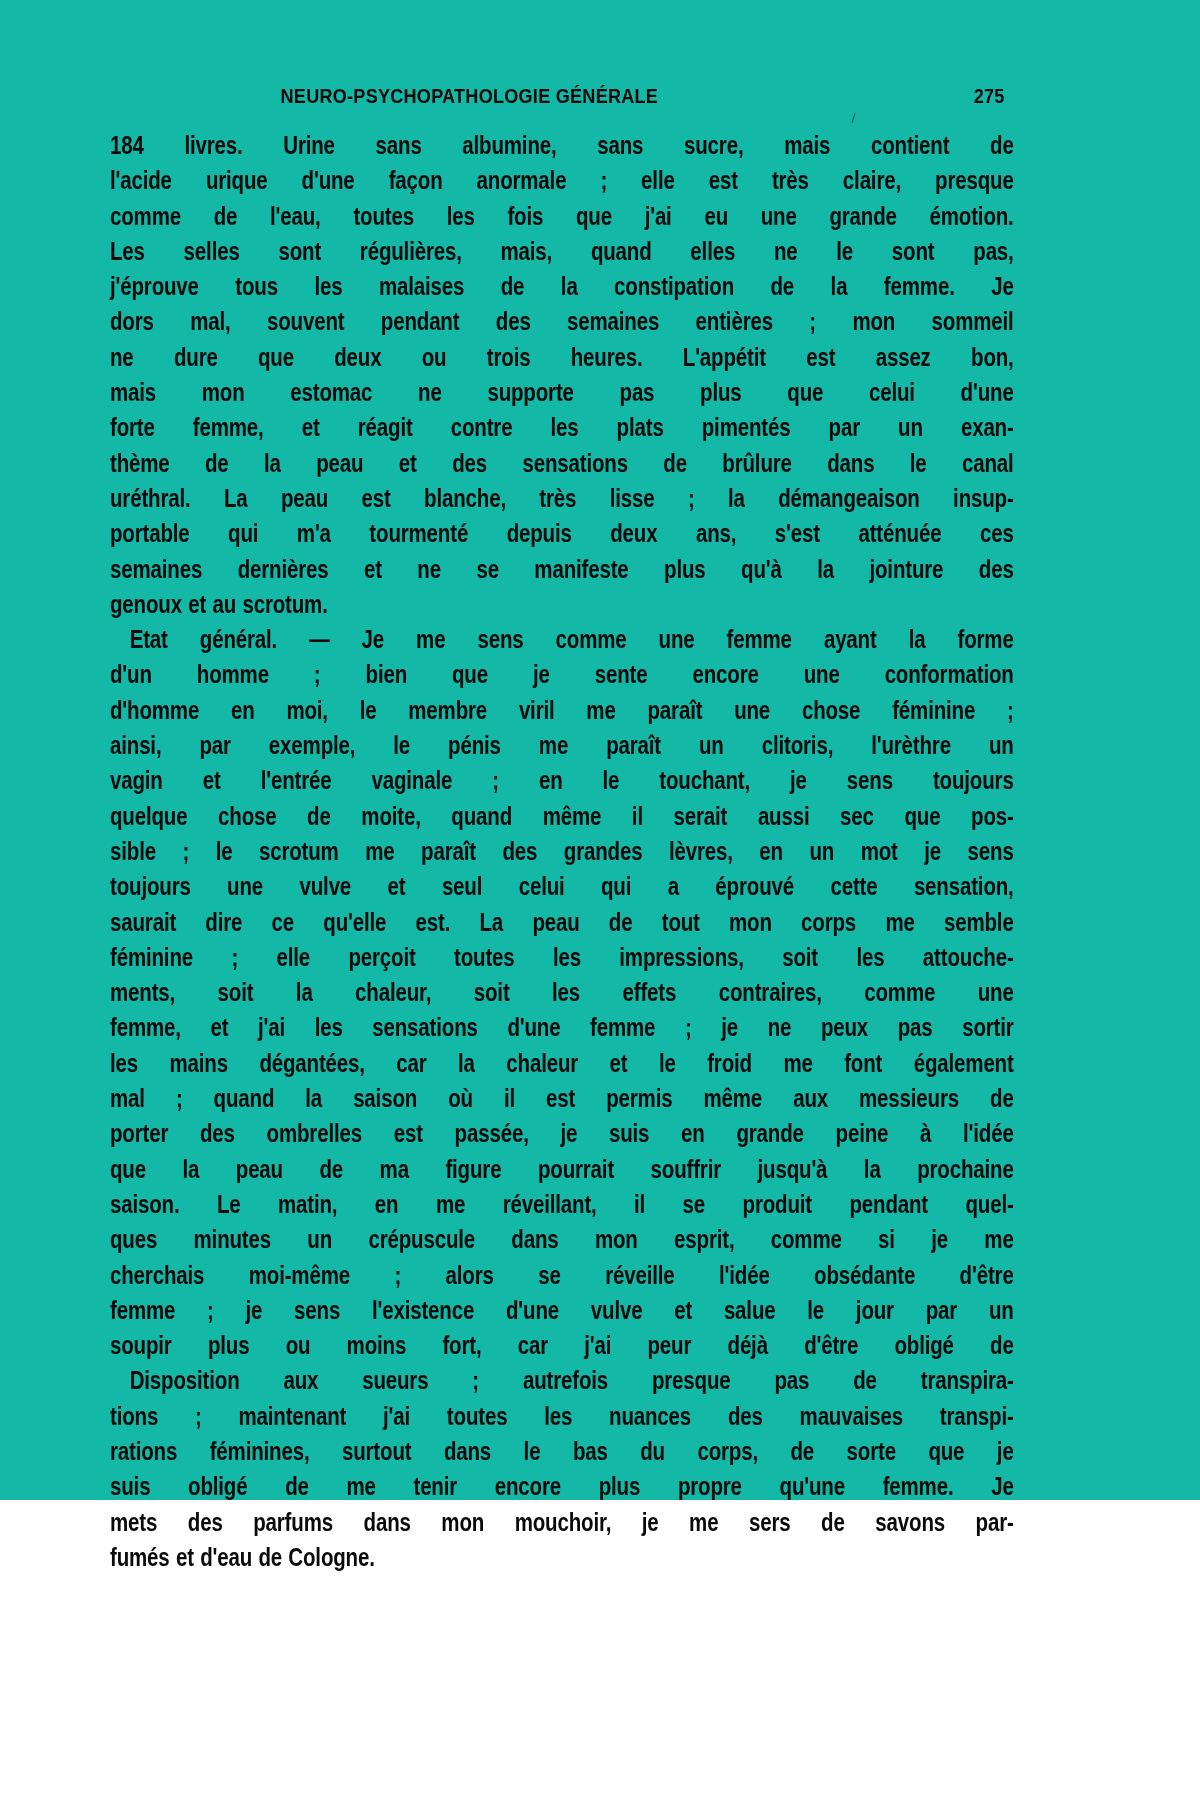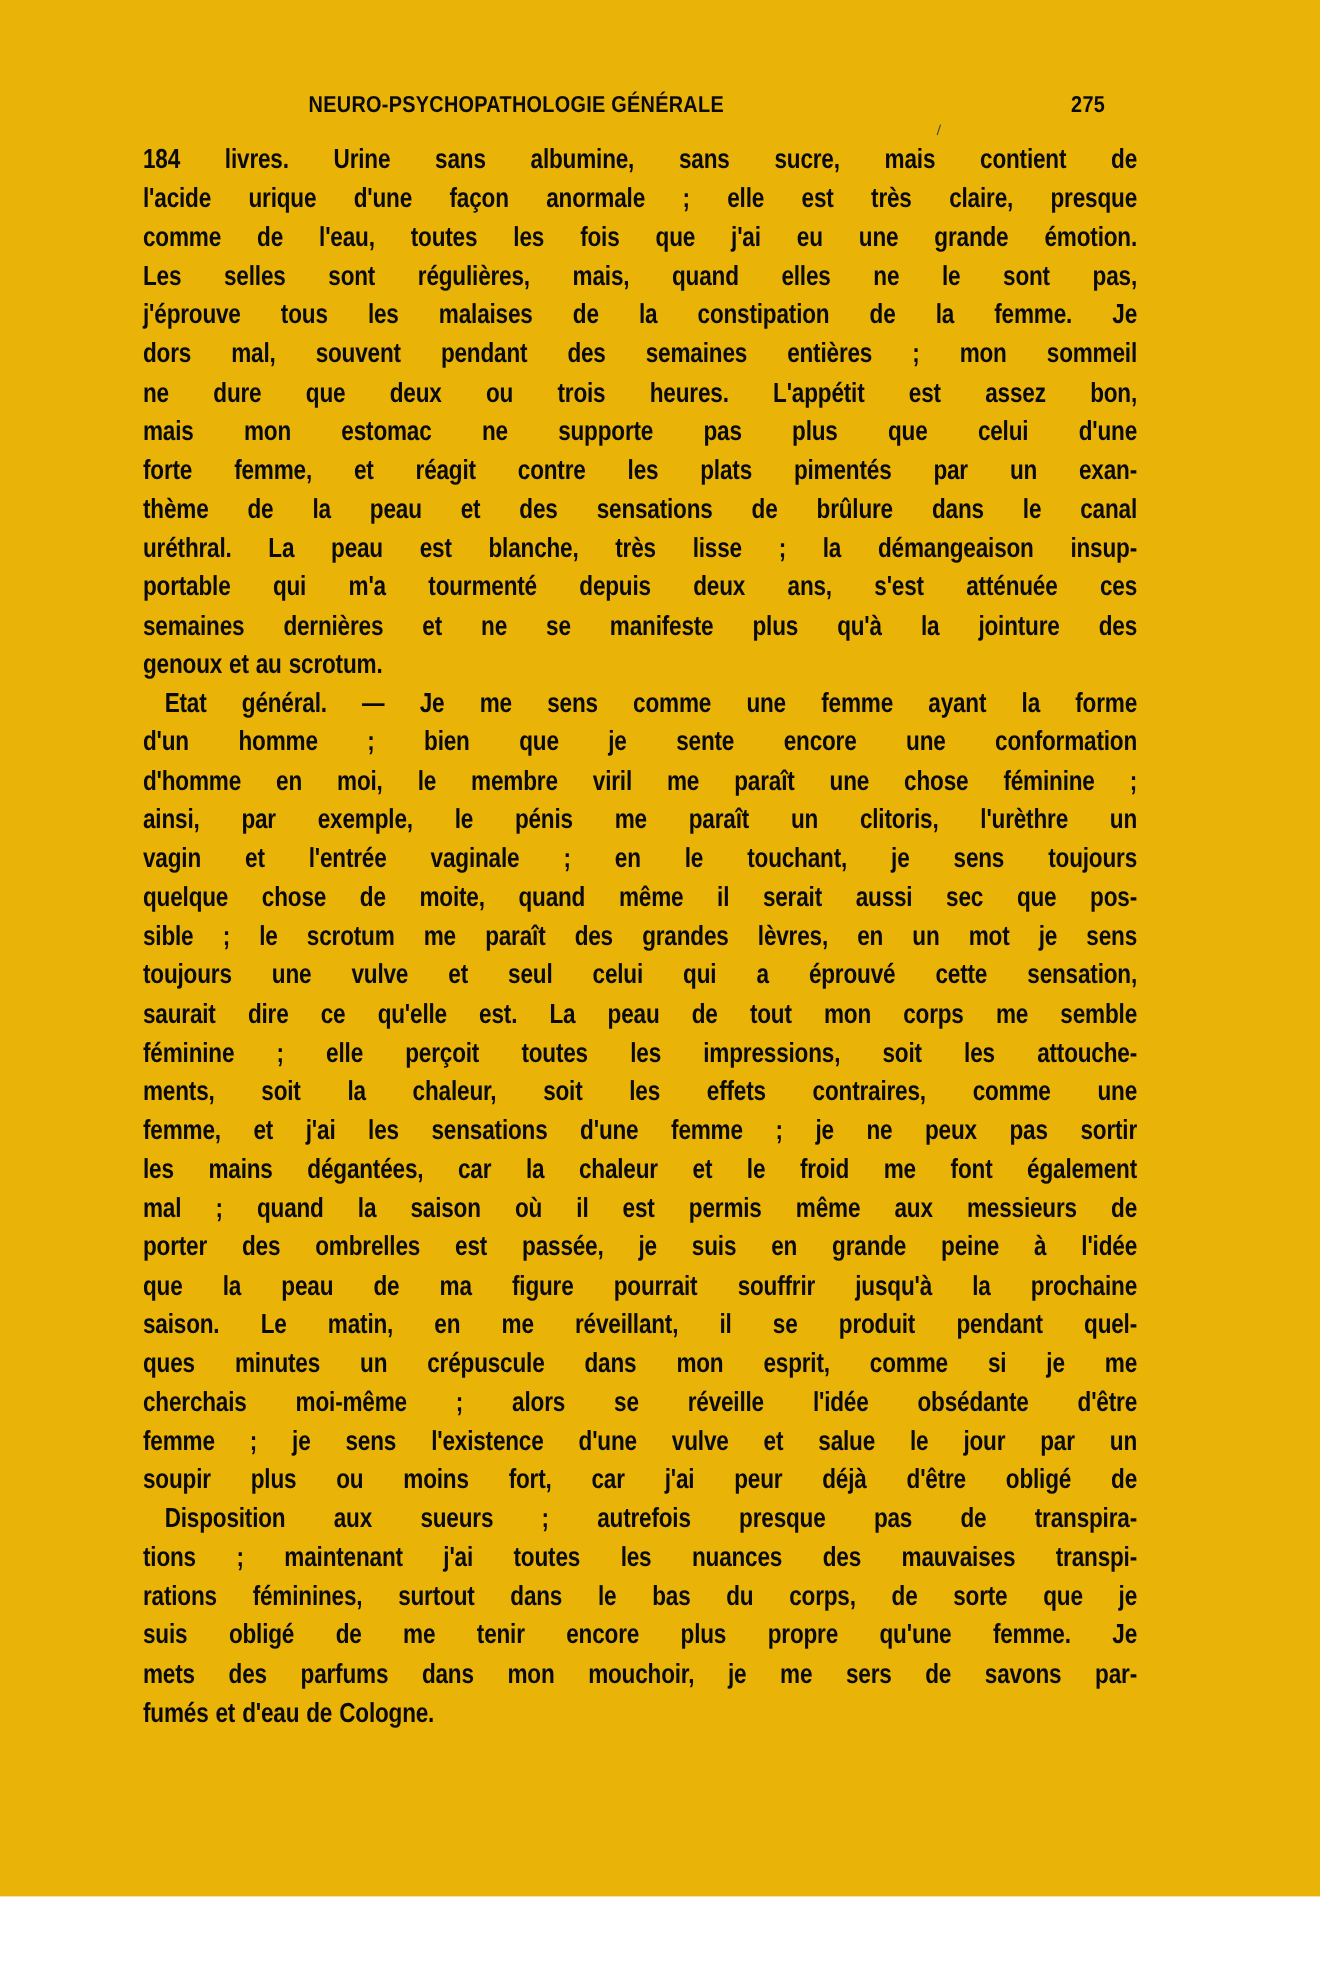--- a/index.html
+++ b/index.html
@@ -13,22 +13,22 @@
       position: relative;
       overflow: hidden;
       color: #0a0a0a;
       font-family: "Liberation Serif", "DejaVu Serif", serif;
     }
     .page {
       position: absolute;
       left: 0;
       top: 0;
       width: 1200px;
-      height: 1724px;
-      background: #eab308;
+      height: 1500px;
+      background: #14b8a6;
     }
     .running-head {
       position: absolute;
       top: 84px;
       left: 118px;
       width: 902px;
       height: 30px;
       font-family: "Liberation Sans", "DejaVu Sans", sans-serif;
       font-weight: bold;
       font-size: 21px;
@@ -53,21 +53,21 @@
       left: 853px;
       top: 113px;
       width: 1px;
       height: 10px;
       background: #444;
       transform: rotate(18deg);
     }
     .body-text {
       position: absolute;
       top: 128px;
-      left: 130px;
+      left: 110px;
       width: 904px;
     }
     .line {
       height: 35.3px;
       line-height: 35.3px;
       font-family: "Liberation Sans", "DejaVu Sans", sans-serif;
       font-weight: bold;
       font-size: 25px;
       white-space: nowrap;
       text-align: justify;

